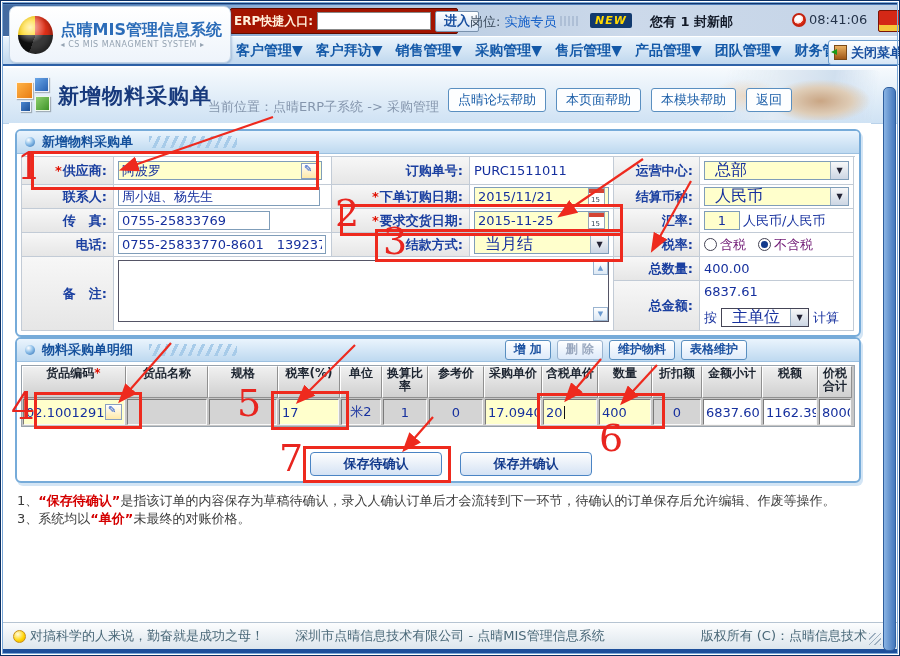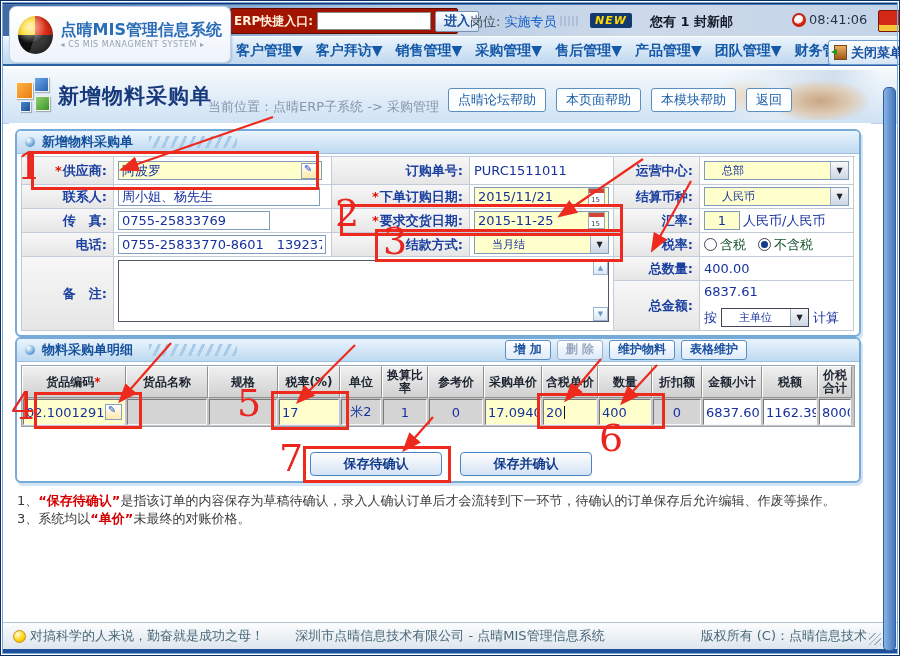--- a/index.html
+++ b/index.html
@@ -106,43 +106,43 @@
   .white{background:#fff;}
   input.txt{height:19px;border:1px solid #7f9db9;background:#fff;font-size:13px;color:#16309e;
     padding:0 3px;box-sizing:border-box;font-family:inherit;}
   .pick-icon{width:15px;height:14px;border:1px solid #8aa0c0;margin-left:auto;position:relative;
     background:linear-gradient(#ffffff,#ffe9a8);flex:none;}
   .pick-icon::after{content:'✎';position:absolute;left:2px;top:-1px;font-size:10px;color:#2255cc;}
   .cal{width:15px;height:15px;border:1px solid #98a8b8;background:#fff;position:relative;margin-left:auto;flex:none;}
   .cal::before{content:'';position:absolute;top:0;left:0;right:0;height:4px;background:#d44434;}
   .cal::after{content:'15';position:absolute;bottom:0;left:2px;font-size:7px;color:#345;}
   .combo{display:flex;align-items:center;border:1px solid #7f9db9;background:#ffffcc;height:19px;box-sizing:border-box;}
-  .combo .cv{flex:1;padding:0 17px;font-size:11px;color:#16309e;white-space:nowrap;overflow:hidden;}
+  .combo .cv{flex:1;padding:0 10px;font-size:16px;color:#16309e;white-space:nowrap;overflow:hidden;}
   .combo .db{width:17px;height:100%;background:linear-gradient(#f8f8f8,#ccd6e4);border-left:1px solid #9ab0c4;
     display:flex;align-items:center;justify-content:center;font-size:8px;color:#223;cursor:pointer;}
   .rad{width:11px;height:11px;border-radius:50%;border:1px solid #445;background:#fff;display:inline-block;
     position:relative;margin-right:3px;vertical-align:-1px;flex:none;}
   .rad.on::after{content:'';position:absolute;inset:2px;border-radius:50%;background:#123a8c;}
-  .ropt{display:flex;align-items:center;margin-right:12px;color:#14532d;}
+  .ropt{display:flex;align-items:center;margin-right:12px;color:#701a75;}
   .remcell{grid-column:2/5;grid-row:5/7;padding:3px 4px;align-items:flex-start !important;}
   .tawrap{position:relative;width:492px;height:62px;border:1px solid #556;background:#fff;box-sizing:border-box;}
   .tawrap textarea{position:absolute;left:0;top:0;width:calc(100% - 16px);height:100%;border:none;resize:none;
     font-family:inherit;font-size:13px;color:#16309e;outline:none;box-sizing:border-box;}
   .rail .ar{position:absolute;right:0;width:15px;height:14px;border:1px solid #9ab4d0;box-sizing:border-box;
     background:linear-gradient(#ffffff,#dce8f4);color:#6a9ad0;font-size:7px;display:flex;align-items:center;justify-content:center;}
   .rail .up{top:0;} .rail .dn{bottom:0;}
   .amtcell{flex-direction:column;align-items:flex-start !important;justify-content:space-between;padding:3px 4px;}
   .calcrow{display:flex;align-items:center;gap:4px;color:#16309e;}
   .calccombo{border-color:#445;background:#fff;width:88px;}
 
   
   .dtable{margin:3px 4px;border:1px solid #98a2ac;background:#c6c6c6;}
   .drow{display:flex;}
   .th{height:32px;background:linear-gradient(#f0f0f0,#d0d0d0);border:1px solid #fff;border-right-color:#909090;
-    border-bottom-color:#909090;box-sizing:border-box;display:flex;align-items:center;justify-content:center;
+    border-bottom-color:#909090;box-sizing:border-box;display:flex;align-items:flex-start;justify-content:center;
     font-size:12px;font-weight:bold;color:#1c2430;text-align:center;line-height:13px;flex:none;overflow:hidden;}
   .td{height:26px;margin:1px;border:1px solid;border-color:#7a7a7a #f8f8f8 #f8f8f8 #7a7a7a;box-sizing:border-box;
     display:flex;align-items:center;font-size:13px;color:#16309e;padding:0 2px;flex:none;overflow:hidden;white-space:nowrap;text-align:right;}
   .td.gray{background:#d4d4d4;justify-content:center;}
   .td.yellow{background:#ffffcc;}
   .td.white{background:#ffffff;}
   .caret{display:inline-block;width:1px;height:13px;background:#111;margin-left:1px;}
 
   .savebtn{position:absolute;width:132px;height:24px;background:linear-gradient(#fefefe,#d4e2f4);
     border:1px solid #4a84c4;border-radius:4px;color:#123a8c;font-size:13px;font-weight:bold;cursor:pointer;

